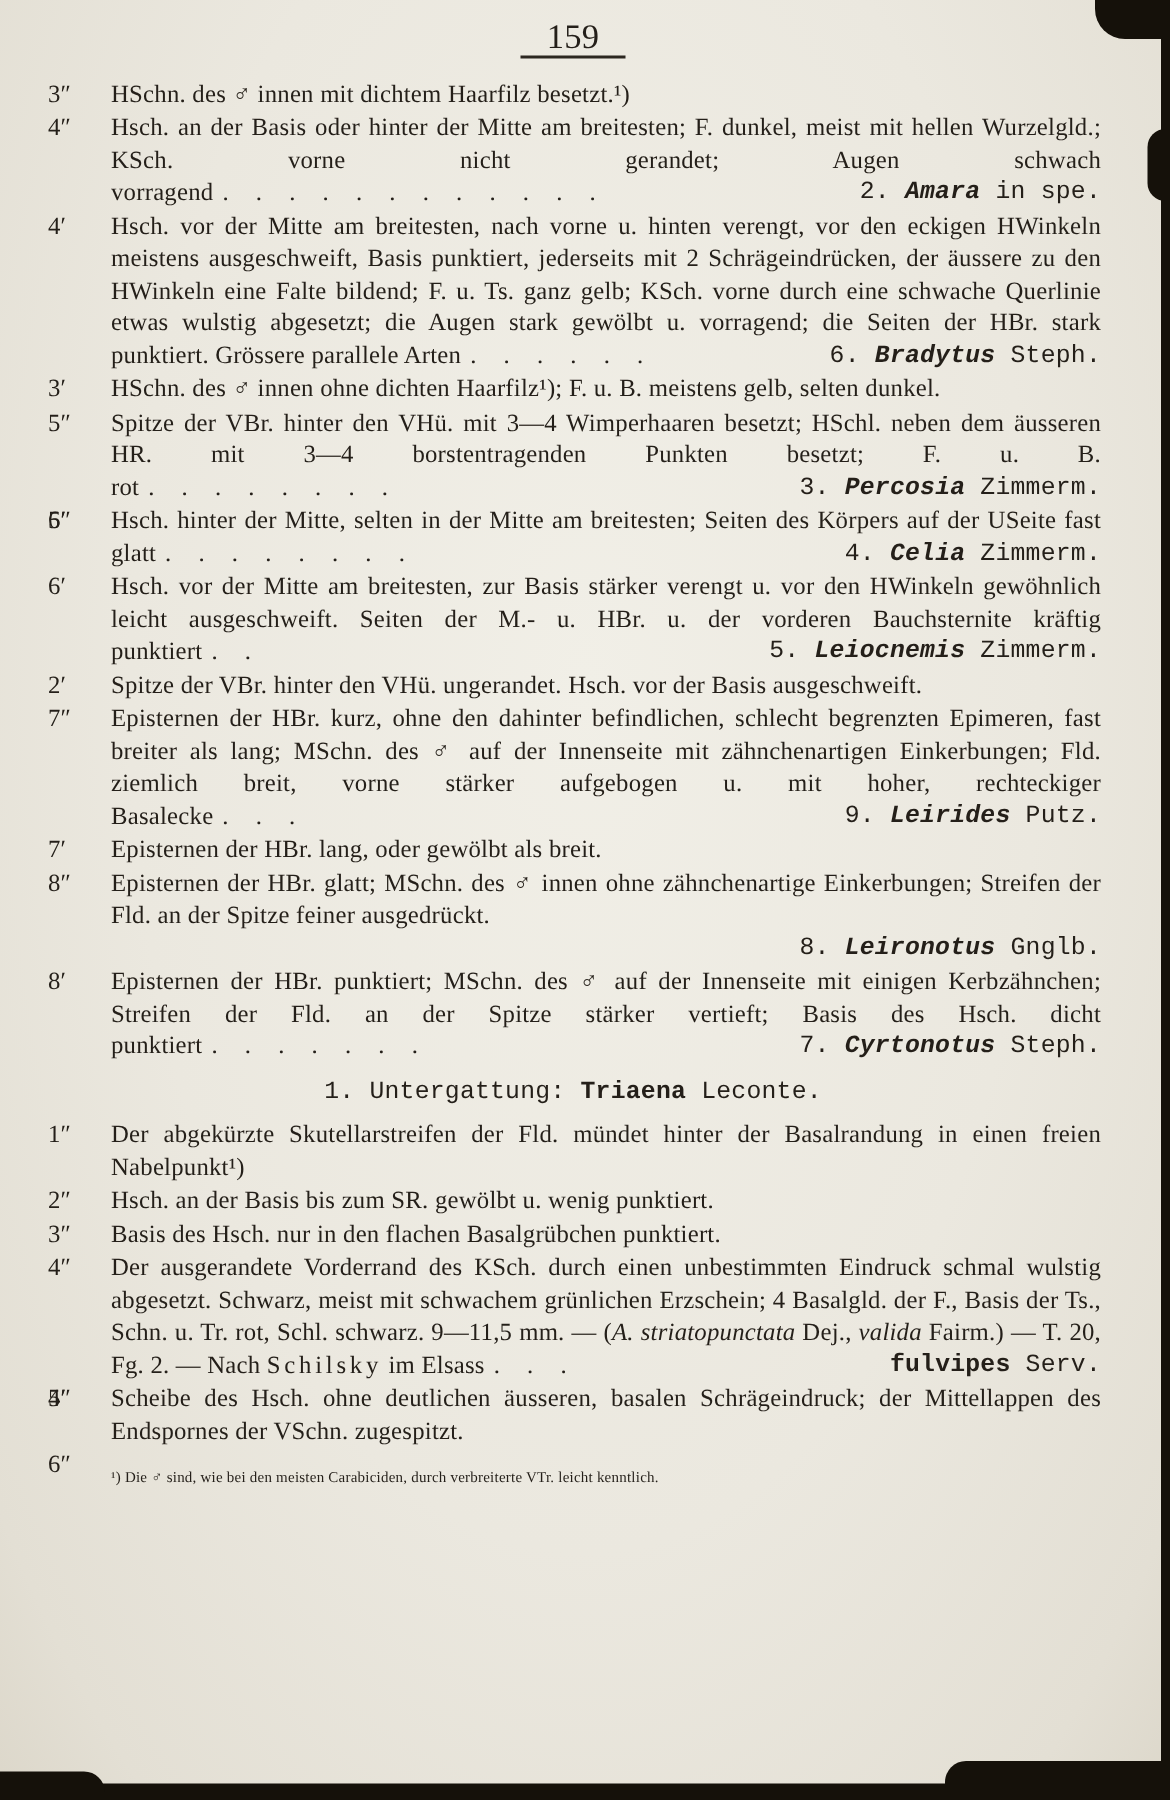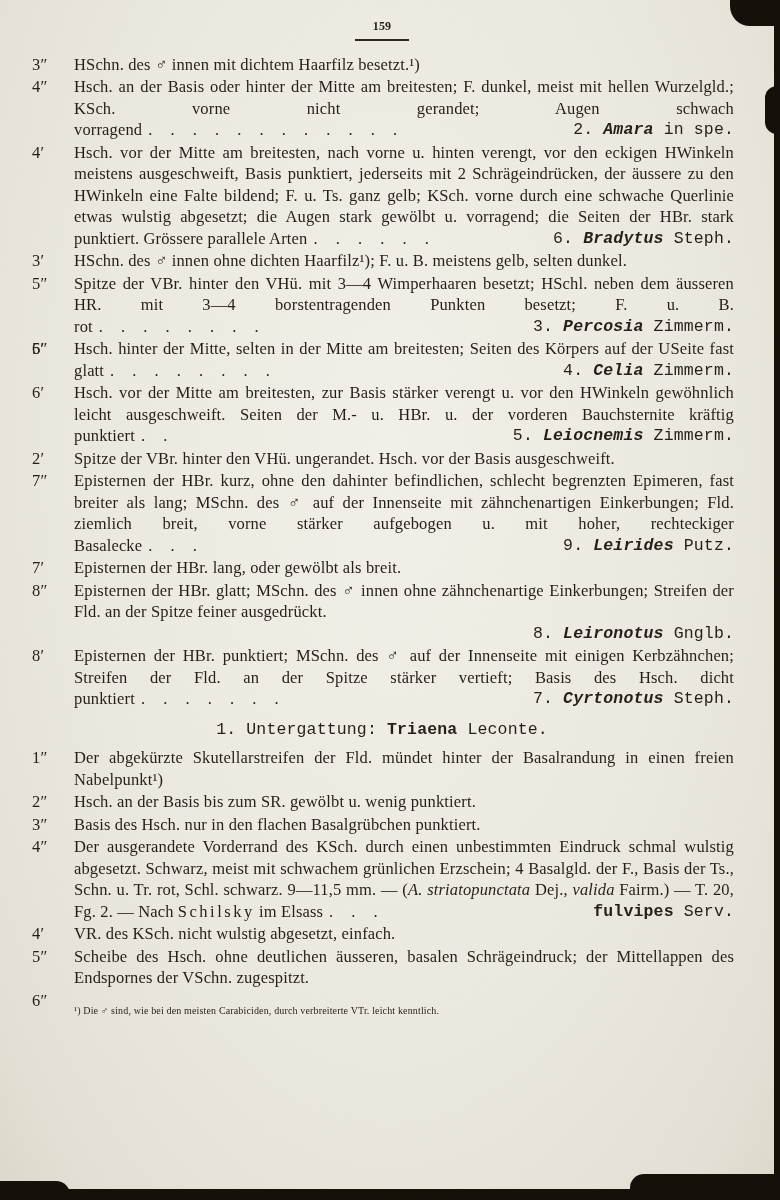--- a/index.html
+++ b/index.html
@@ -12,21 +12,21 @@
     color:#241f19;
     font-family:"Liberation Serif","DejaVu Serif",serif;
     font-size:16.5px;
     line-height:21.5px;
     letter-spacing:0.15px;
   }
   .page-inner{padding:10px 46px 0 30px;}
   .page-header{text-align:center;margin:4px 0 13px;}
   .page-number{
     display:inline-block;
-    font-weight:700;font-size:12px;
+    font-weight:400;font-size:23px;
     padding:0 18px 1px;
     border-bottom:2px solid #2c2720;
   }
   .item{position:relative;padding-left:44px;text-align:justify;margin:0 0 1px 0;}
   .lbl{position:absolute;left:2px;top:0;}
   .heading{text-align:center;margin:9px 0 7px 0;font-family:Liberation Mono, monospace;}
   .seg-r{}
   .seg-i{font-style:italic;}
   .seg-b{font-weight:700;}
   .seg-bi{font-weight:700;font-style:italic;}
@@ -70,21 +70,21 @@
         <div class="item"><span class="lbl">2′</span><span class="body"><span class="seg-r">Spitze der VBr. hinter den VHü. ungerandet.  Hsch. vor der Basis ausgeschweift.</span></span></div>
         <div class="item"><span class="lbl">7″</span><span class="body"><span class="seg-r">Episternen der HBr. kurz, ohne den dahinter befindlichen, schlecht begrenzten Epimeren, fast breiter als lang; MSchn. des ♂ auf der Innenseite mit zähnchenartigen Einkerbungen; Fld. ziemlich breit, vorne stärker aufgebogen u. mit hoher, rechteckiger Basalecke</span><span class="seg-dots">. . .</span><span class="ref-ghost" aria-hidden="true"><span class="seg-r">9. </span><span class="seg-bi">Leirides</span><span class="seg-r"> Putz.</span></span></span><span class="ref"><span class="seg-r">9. </span><span class="seg-bi">Leirides</span><span class="seg-r"> Putz.</span></span></div>
         <div class="item"><span class="lbl">7′</span><span class="body"><span class="seg-r">Episternen der HBr. lang, oder gewölbt als breit.</span></span></div>
         <div class="item"><span class="lbl">8″</span><span class="body"><span class="seg-r">Episternen der HBr. glatt; MSchn. des ♂ innen ohne zähnchenartige Einkerbungen; Streifen der Fld. an der Spitze feiner ausgedrückt.</span><br><span class="ref-ghost" aria-hidden="true"><span class="seg-r">8. </span><span class="seg-bi">Leironotus</span><span class="seg-r"> Gnglb.</span></span></span><span class="ref"><span class="seg-r">8. </span><span class="seg-bi">Leironotus</span><span class="seg-r"> Gnglb.</span></span></div>
         <div class="item"><span class="lbl">8′</span><span class="body"><span class="seg-r">Episternen der HBr. punktiert; MSchn. des ♂ auf der Innenseite mit einigen Kerbzähnchen; Streifen der Fld. an der Spitze stärker vertieft; Basis des Hsch. dicht punktiert</span><span class="seg-dots">. . . . . . .</span><span class="ref-ghost" aria-hidden="true"><span class="seg-r">7. </span><span class="seg-bi">Cyrtonotus</span><span class="seg-r"> Steph.</span></span></span><span class="ref"><span class="seg-r">7. </span><span class="seg-bi">Cyrtonotus</span><span class="seg-r"> Steph.</span></span></div>
         <div class="heading"><span class="seg-r">1. Untergattung: </span><span class="seg-b">Triaena</span><span class="seg-r"> Leconte.</span></div>
         <div class="item"><span class="lbl">1″</span><span class="body"><span class="seg-r">Der abgekürzte Skutellarstreifen der Fld. mündet hinter der Basalrandung in einen freien Nabelpunkt¹)</span></span></div>
         <div class="item"><span class="lbl">2″</span><span class="body"><span class="seg-r">Hsch. an der Basis bis zum SR. gewölbt u. wenig punktiert.</span></span></div>
         <div class="item"><span class="lbl">3″</span><span class="body"><span class="seg-r">Basis des Hsch. nur in den flachen Basalgrübchen punktiert.</span></span></div>
         <div class="item"><span class="lbl">4″</span><span class="body"><span class="seg-r">Der ausgerandete Vorderrand des KSch. durch einen unbestimmten Eindruck schmal wulstig abgesetzt.  Schwarz, meist mit schwachem grünlichen Erzschein; 4 Basalgld. der F., Basis der Ts., Schn. u. Tr. rot, Schl. schwarz. 9—11,5 mm. — (</span><span class="seg-i">A. striatopunctata</span><span class="seg-r"> Dej., </span><span class="seg-i">valida</span><span class="seg-r"> Fairm.) — T. 20, Fg. 2. — Nach </span><span class="seg-g">Schilsky</span><span class="seg-r"> im Elsass</span><span class="seg-dots">. . .</span><span class="ref-ghost" aria-hidden="true"><span class="seg-b">fulvipes</span><span class="seg-r"> Serv.</span></span></span><span class="ref"><span class="seg-b">fulvipes</span><span class="seg-r"> Serv.</span></span></div>
-        <div class="item"><span class="lbl">4′</span><span class="body"><span class="seg-r">VR. des KSch. nicht wulstig abgesetzt, einfach.</span></span></div>
+        <div class="item"><span class="lbl">4′</span></div>
         <div class="item"><span class="lbl">5″</span><span class="body"><span class="seg-r">Scheibe des Hsch. ohne deutlichen äusseren, basalen Schrägeindruck; der Mittellappen des Endspornes der VSchn. zugespitzt.</span></span></div>
         <div class="item"><span class="lbl">6″</span></div>
       </div>
 
     <div class="footnote">
       <span>¹) Die ♂ sind, wie bei den meisten Carabiciden, durch verbreiterte VTr. leicht kenntlich.</span>
     </div>
 
   </div>
 

